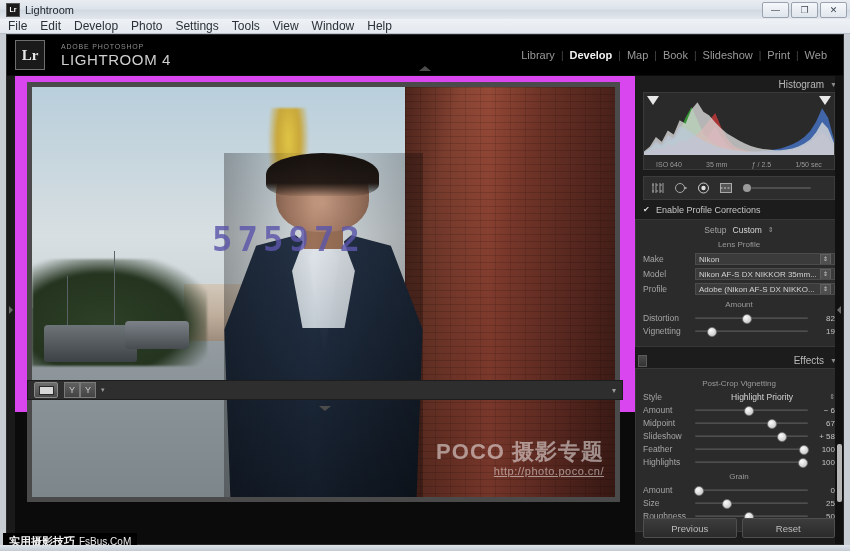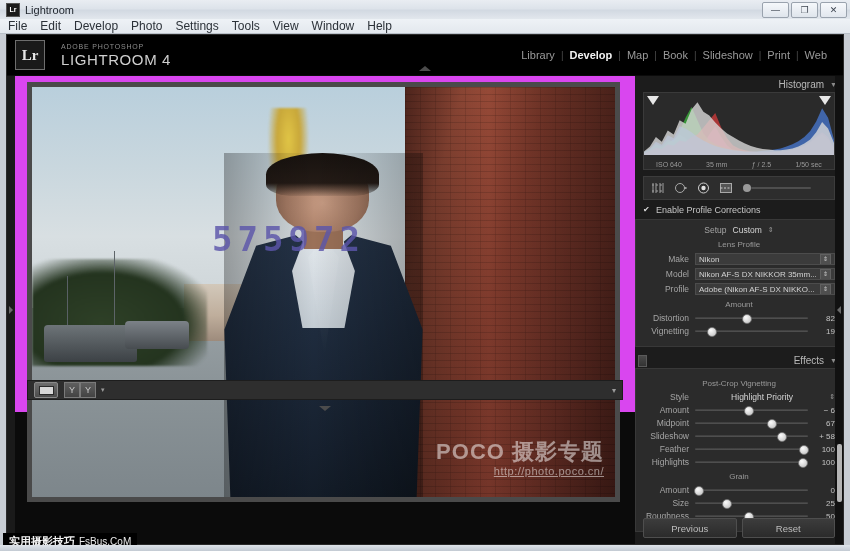--- a/index.html
+++ b/index.html
@@ -159,21 +159,21 @@
 
   .sec{margin-top:5px;}
   .sec-body{margin:0 0;background:#2b2b2b;border:1px solid #383838;padding:5px 7px 7px;
     box-sizing:border-box;}
   .sec-sub{text-align:center;font-size:8px;color:#9a9a9a;margin:5px 0 4px;}
 
   .chk-row{display:flex;align-items:center;margin:0 8px 4px;font-size:9px;color:#c6c6c6;}
   .chk{width:8px;height:8px;margin-right:5px;color:#dcdcdc;font-size:8px;line-height:8px;}
 
   .row{display:flex;align-items:center;font-size:8.5px;color:#a5a5a5;margin-bottom:3px;}
-  .row .lbl{width:46px;text-align:right;padding-right:6px;flex:none;}
+  .row .lbl{width:46px;padding-right:6px;flex:none;}
   .row .val{width:22px;text-align:right;color:#c3c3c3;flex:none;font-size:8px;}
   .combo{flex:1;height:12px;background:#3b3b3b;border:1px solid #4c4c4c;display:flex;
     align-items:center;padding:0 3px;box-sizing:border-box;font-size:8px;color:#d2d2d2;
     overflow:hidden;white-space:nowrap;}
   .combo .cbtn{margin-left:auto;width:9px;height:9px;background:#4f4f4f;border:1px solid #606060;
     color:#cfcfcf;font-size:6px;line-height:9px;text-align:center;flex:none;}
   .setup-row{display:flex;align-items:center;justify-content:center;font-size:8.5px;
     color:#a5a5a5;margin-bottom:3px;gap:6px;}
   .setup-row .v{color:#d4d4d4;}
   .updown{font-size:7px;color:#9a9a9a;}

